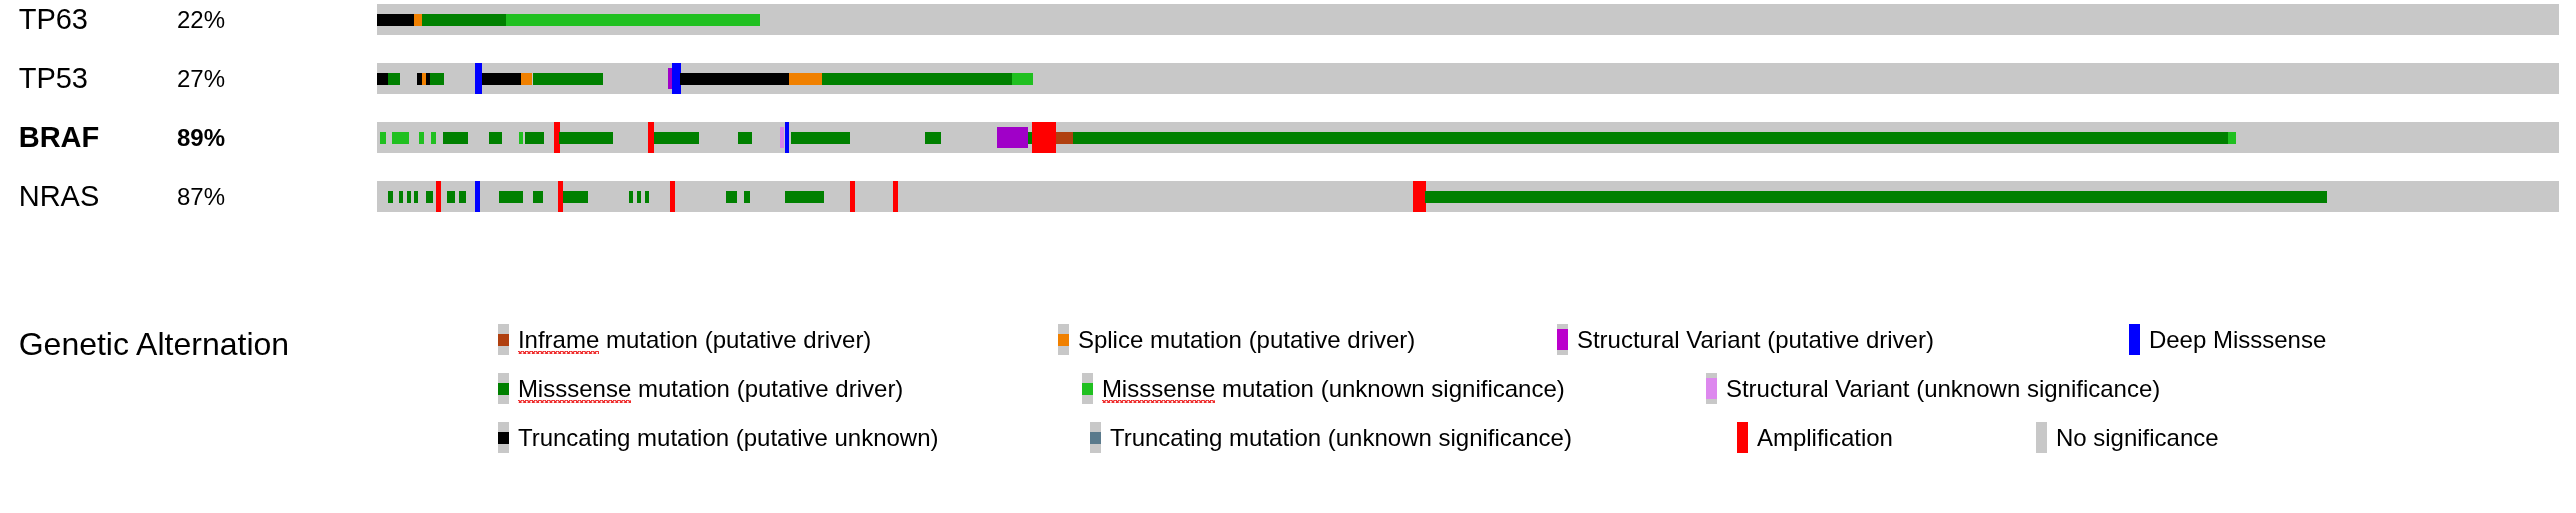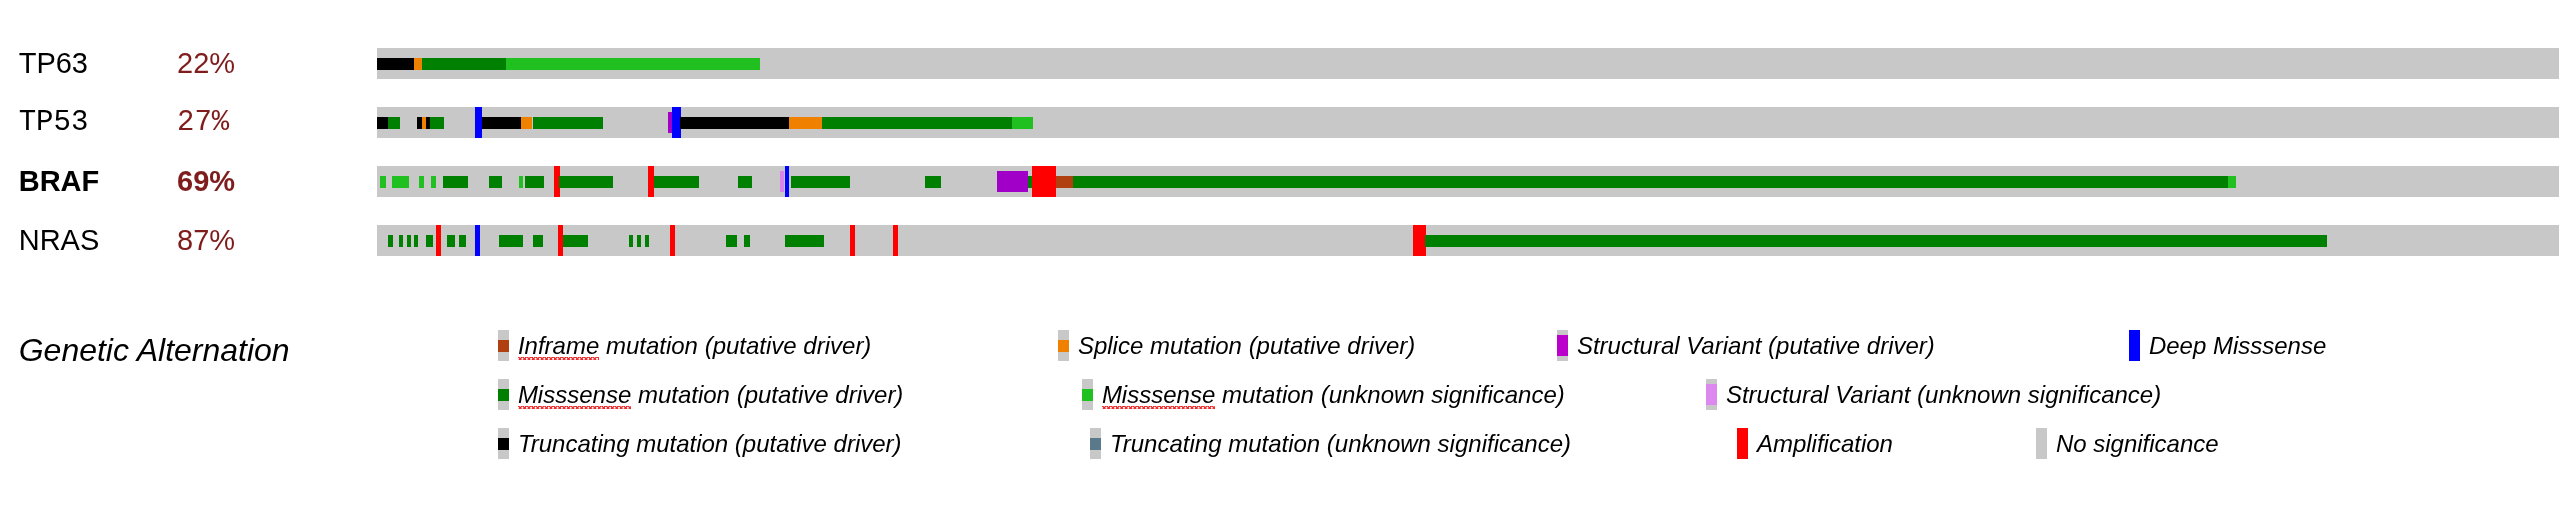--- a/index.html
+++ b/index.html
@@ -16,21 +16,20 @@
     position: relative;
   }
 
   
   #oncoprint {
     position: absolute;
     left: 0;
     top: 0;
     width: 2291px;
     height: 293px;
-    margin-top: 44px;
   }
 
   .gene-row {
     position: absolute;
     left: 0;
     width: 2576px;
     height: 39px;
   }
 
   .gene-label {
@@ -46,22 +45,22 @@
     letter-spacing: 0px;
   }
 
   .gene-pct {
     position: absolute;
     left: 177px;
     top: 0;
     width: 112px;
     height: 39px;
     line-height: 39px;
-    font-size: 29px;
-    color: #7f1d1d;
+    font-size: 24px;
+    color: #000000;
     white-space: nowrap;
     text-align: left;
   }
 
   .track {
     position: absolute;
     left: 377px;
     top: 3.7px;
     width: 2182px;
     height: 31px;
@@ -85,24 +84,23 @@
   }
   .seg.sv {
     top: 5px;
     height: 21px;
   }
 
   
   #legend {
     position: absolute;
     left: 0;
-    top: 293px;
+    top: 287px;
     width: 2452px;
     height: 221px;
-    font-style: italic;
   }
 
   .legend-title {
     position: absolute;
     left: 18.7px;
     top: 39px;
     font-size: 32px;
     color: #000000;
     white-space: nowrap;
   }
@@ -184,21 +182,21 @@
     <div class="gene-row" style="top: 0px;">
       <div class="gene-label">TP63</div>
       <div class="gene-pct">22%</div>
       <div class="track">
         <div class="seg mut" style="left: 0px; width: 37px; background: rgb(0, 0, 0);"></div>
         <div class="seg mut" style="left: 37px; width: 7.5px; background: rgb(240, 128, 0);"></div>
         <div class="seg mut" style="left: 45px; width: 84px; background: rgb(0, 128, 0);"></div>
         <div class="seg mut" style="left: 129px; width: 254px; background: rgb(32, 192, 32);"></div>
       </div>
     </div>
-    <div class="gene-row" style="top: 59px; font-family: Liberation Mono, monospace;">
+    <div class="gene-row" style="top: 59px;">
       <div class="gene-label">TP53</div>
       <div class="gene-pct">27%</div>
       <div class="track">
         <div class="seg mut" style="left: 0px; width: 10.6px; background: rgb(0, 0, 0);"></div>
         <div class="seg mut" style="left: 10.6px; width: 12.5px; background: rgb(0, 128, 0);"></div>
         <div class="seg mut" style="left: 40px; width: 5px; background: rgb(0, 0, 0);"></div>
         <div class="seg mut" style="left: 45px; width: 3.7px; background: rgb(240, 128, 0);"></div>
         <div class="seg mut" style="left: 49px; width: 4.4px; background: rgb(0, 0, 0);"></div>
         <div class="seg mut" style="left: 53px; width: 13.7px; background: rgb(0, 128, 0);"></div>
         <div class="seg cna" style="left: 98px; width: 6.8px; background: rgb(0, 0, 255);"></div>
@@ -208,21 +206,21 @@
         <div class="seg sv" style="left: 291px; width: 5.6px; background: rgb(160, 0, 200);"></div>
         <div class="seg cna" style="left: 295px; width: 8.7px; background: rgb(0, 0, 255);"></div>
         <div class="seg mut" style="left: 303px; width: 109px; background: rgb(0, 0, 0);"></div>
         <div class="seg mut" style="left: 412px; width: 33px; background: rgb(240, 128, 0);"></div>
         <div class="seg mut" style="left: 445px; width: 190px; background: rgb(0, 128, 0);"></div>
         <div class="seg mut" style="left: 635px; width: 21px; background: rgb(32, 192, 32);"></div>
       </div>
     </div>
     <div class="gene-row" style="top: 118px; font-weight: bold;">
       <div class="gene-label">BRAF</div>
-      <div class="gene-pct">69%</div>
+      <div class="gene-pct">89%</div>
       <div class="track">
         <div class="seg mut" style="left: 3.1px; width: 5.6px; background: rgb(32, 192, 32);"></div>
         <div class="seg mut" style="left: 15px; width: 17.4px; background: rgb(32, 192, 32);"></div>
         <div class="seg mut" style="left: 42px; width: 5px; background: rgb(32, 192, 32);"></div>
         <div class="seg mut" style="left: 54px; width: 5px; background: rgb(32, 192, 32);"></div>
         <div class="seg mut" style="left: 66px; width: 25px; background: rgb(0, 128, 0);"></div>
         <div class="seg mut" style="left: 112px; width: 12.5px; background: rgb(0, 128, 0);"></div>
         <div class="seg mut" style="left: 142px; width: 4.4px; background: rgb(32, 192, 32);"></div>
         <div class="seg mut" style="left: 148px; width: 18.7px; background: rgb(0, 128, 0);"></div>
         <div class="seg cna" style="left: 177px; width: 5.6px; background: rgb(255, 0, 0);"></div>
@@ -282,20 +280,20 @@
         <div class="legend-item" style="left: 560px;"><span class="swatch-box" style="background: rgb(200, 200, 200);"><span class="inner mut" style="background: rgb(240, 128, 0);"></span></span><span class="legend-text">Splice mutation (putative driver)</span></div>
         <div class="legend-item" style="left: 1059px;"><span class="swatch-box" style="background: rgb(200, 200, 200);"><span class="inner sv" style="background: rgb(187, 0, 204);"></span></span><span class="legend-text">Structural Variant (putative driver)</span></div>
         <div class="legend-item" style="left: 1631px;"><span class="swatch-box" style="background: rgb(0, 0, 255);"></span><span class="legend-text">Deep Misssense</span></div>
       </div>
       <div class="legend-row">
         <div class="legend-item" style="left: 0px;"><span class="swatch-box" style="background: rgb(200, 200, 200);"><span class="inner mut" style="background: rgb(0, 128, 0);"></span></span><span class="legend-text"><span class="misspell">Misssense</span> mutation (putative driver)</span></div>
         <div class="legend-item" style="left: 560px; padding-left: 24px;"><span class="swatch-box" style="background: rgb(200, 200, 200);"><span class="inner mut" style="background: rgb(32, 192, 32);"></span></span><span class="legend-text"><span class="misspell">Misssense</span> mutation (unknown significance)</span></div>
         <div class="legend-item" style="left: 1208px;"><span class="swatch-box" style="background: rgb(200, 200, 200);"><span class="inner sv" style="background: rgb(221, 136, 238);"></span></span><span class="legend-text">Structural Variant (unknown significance)</span></div>
       </div>
       <div class="legend-row">
-        <div class="legend-item" style="left: 0px;"><span class="swatch-box" style="background: rgb(200, 200, 200);"><span class="inner mut" style="background: rgb(0, 0, 0);"></span></span><span class="legend-text">Truncating mutation (putative driver)</span></div>
+        <div class="legend-item" style="left: 0px;"><span class="swatch-box" style="background: rgb(200, 200, 200);"><span class="inner mut" style="background: rgb(0, 0, 0);"></span></span><span class="legend-text">Truncating mutation (putative unknown)</span></div>
         <div class="legend-item" style="left: 592px;"><span class="swatch-box" style="background: rgb(200, 200, 200);"><span class="inner mut" style="background: rgb(90, 122, 140);"></span></span><span class="legend-text">Truncating mutation (unknown significance)</span></div>
         <div class="legend-item" style="left: 1239px;"><span class="swatch-box" style="background: rgb(255, 0, 0);"></span><span class="legend-text">Amplification</span></div>
         <div class="legend-item" style="left: 1538px;"><span class="swatch-box" style="background: rgb(200, 200, 200);"></span><span class="legend-text">No significance</span></div>
       </div>
     </div>
 </div>
 
 
 </body></html>

